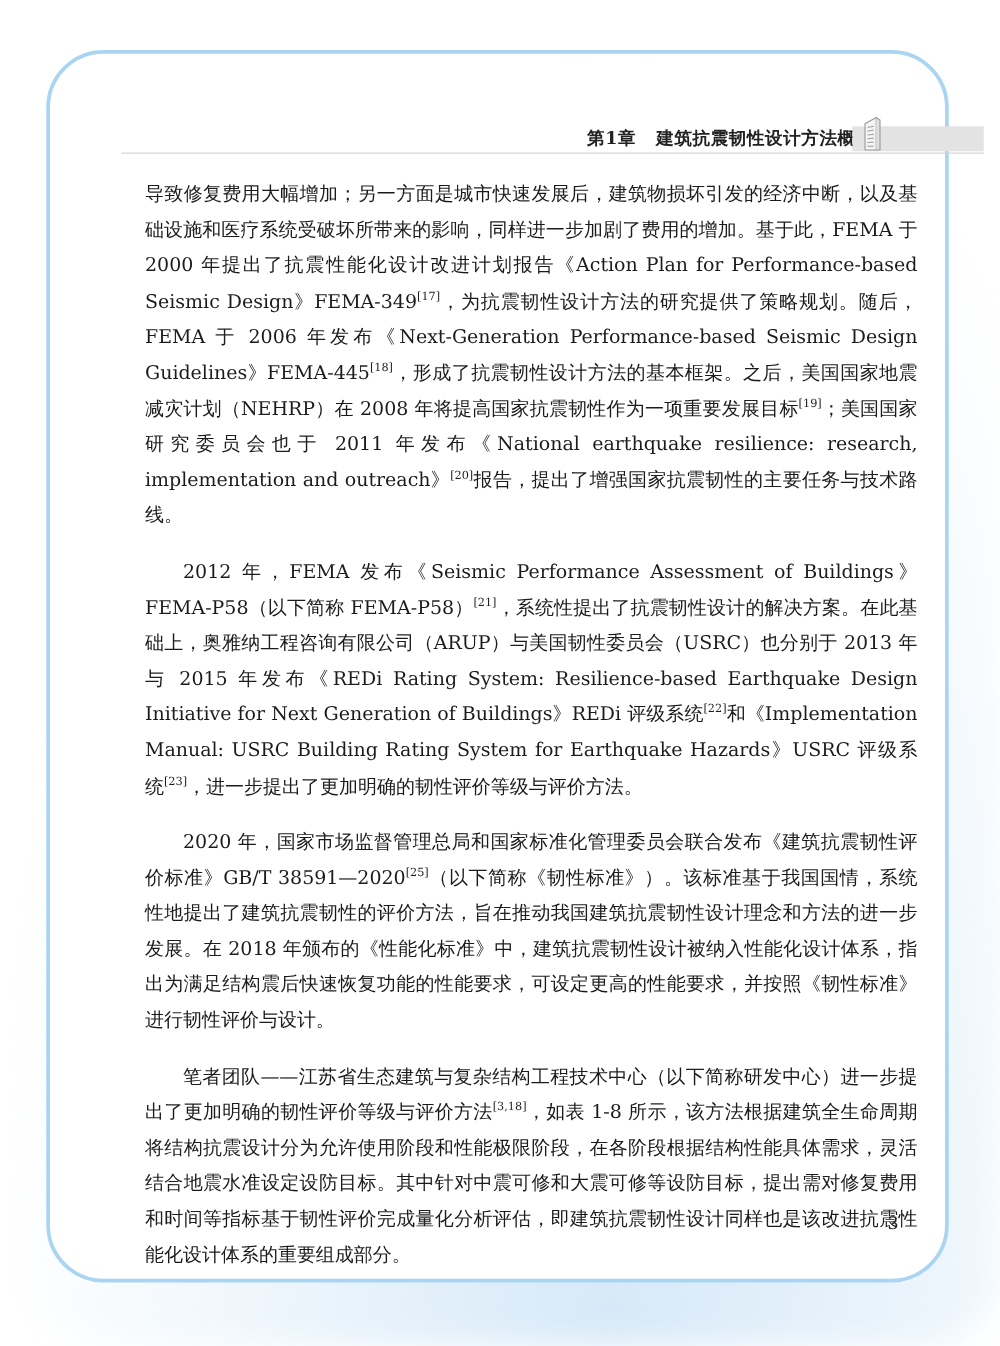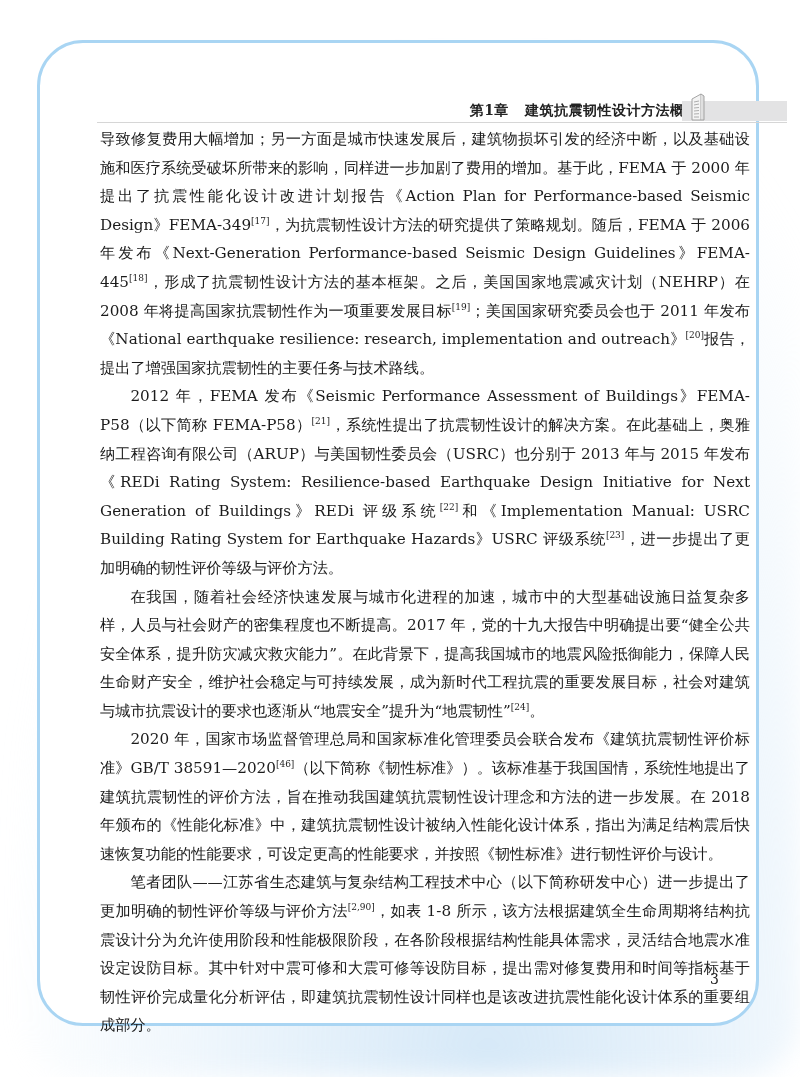--- a/index.html
+++ b/index.html
@@ -33,21 +33,21 @@
     background: #e3e3e4;
   }
   .building-icon {
     position: absolute; right: 82px; top: -13px; width: 14px; height: 30px;
   }
   .body-text {
     position: absolute; left: 60px; top: 82px; width: 650px;
     font-size: 15.2px; line-height: 28.6px; color: #1b1b1b;
     text-align: justify;
   }
-  .body-text p { margin: 0; }
+  .body-text p { margin: 16px; }
   .indent { text-indent: 2em; }
   .page-number {
     position: absolute; right: 37px; top: 928px; font-size: 14px; color: #222;
   }
   sup { font-size: 9px; line-height: 0; vertical-align: super; }
 </style>
 </head>
 <body>
 
 <div class="glow"></div>
@@ -68,19 +68,18 @@
         <line x1="3" y1="20" x2="8" y2="19.5"></line>
         <line x1="3" y1="23" x2="8" y2="22.7"></line>
         <line x1="3" y1="26" x2="8" y2="26"></line>
       </g>
     </svg>
   </div>
 
   <div class="body-text" id="body-text">
       <p><span>导致修复费用大幅增加；另一方面是城市快速发展后，建筑物损坏引发的经济中断，以及基础设施和医疗系统受破坏所带来的影响，同样进一步加剧了费用的增加。基于此，FEMA 于 2000 年提出了抗震性能化设计改进计划报告《Action Plan for Performance-based Seismic Design》FEMA-349</span><sup>[17]</sup><span>，为抗震韧性设计方法的研究提供了策略规划。随后，FEMA 于 2006 年发布《Next-Generation Performance-based Seismic Design Guidelines》FEMA-445</span><sup>[18]</sup><span>，形成了抗震韧性设计方法的基本框架。之后，美国国家地震减灾计划（NEHRP）在 2008 年将提高国家抗震韧性作为一项重要发展目标</span><sup>[19]</sup><span>；美国国家研究委员会也于 2011 年发布《National earthquake resilience: research, implementation and outreach》</span><sup>[20]</sup><span>报告，提出了增强国家抗震韧性的主要任务与技术路线。</span></p>
       <p class="indent"><span>2012 年，FEMA 发布《Seismic Performance Assessment of Buildings》FEMA-P58（以下简称 FEMA-P58）</span><sup>[21]</sup><span>，系统性提出了抗震韧性设计的解决方案。在此基础上，奥雅纳工程咨询有限公司（ARUP）与美国韧性委员会（USRC）也分别于 2013 年与 2015 年发布《REDi Rating System: Resilience-based Earthquake Design Initiative for Next Generation of Buildings》REDi 评级系统</span><sup>[22]</sup><span>和《Implementation Manual: USRC Building Rating System for Earthquake Hazards》USRC 评级系统</span><sup>[23]</sup><span>，进一步提出了更加明确的韧性评价等级与评价方法。</span></p>
-      <p class="indent"><span>在我国，随着社会经济快速发展与城市化进程的加速，城市中的大型基础设施日益复杂多样，人员与社会财产的密集程度也不断提高。2017 年，党的十九大报告中明确提出要“健全公共安全体系，提升防灾减灾救灾能力”。在此背景下，提高我国城市的地震风险抵御能力，保障人民生命财产安全，维护社会稳定与可持续发展，成为新时代工程抗震的重要发展目标，社会对建筑与城市抗震设计的要求也逐渐从“地震安全”提升为“地震韧性”</span><sup>[24]</sup><span>。</span></p>
-      <p class="indent"><span>2020 年，国家市场监督管理总局和国家标准化管理委员会联合发布《建筑抗震韧性评价标准》GB/T 38591—2020</span><sup>[46]</sup><span>（以下简称《韧性标准》）。该标准基于我国国情，系统性地提出了建筑抗震韧性的评价方法，旨在推动我国建筑抗震韧性设计理念和方法的进一步发展。在 2018 年颁布的《性能化标准》中，建筑抗震韧性设计被纳入性能化设计体系，指出为满足结构震后快速恢复功能的性能要求，可设定更高的性能要求，并按照《韧性标准》进行韧性评价与设计。</span></p>
-      <p class="indent"><span>笔者团队——江苏省生态建筑与复杂结构工程技术中心（以下简称研发中心）进一步提出了更加明确的韧性评价等级与评价方法</span><sup>[2,90]</sup><span>，如表 1-8 所示，该方法根据建筑全生命周期将结构抗震设计分为允许使用阶段和性能极限阶段，在各阶段根据结构性能具体需求，灵活结合地震水准设定设防目标。其中针对中震可修和大震可修等设防目标，提出需对修复费用和时间等指标基于韧性评价完成量化分析评估，即建筑抗震韧性设计同样也是该改进抗震性能化设计体系的重要组成部分。</span></p>
+      <p class="indent"><span>2020 年，国家市场监督管理总局和国家标准化管理委员会联合发布《建筑抗震韧性评价标准》GB/T 38591—2020</span><sup>[25]</sup><span>（以下简称《韧性标准》）。该标准基于我国国情，系统性地提出了建筑抗震韧性的评价方法，旨在推动我国建筑抗震韧性设计理念和方法的进一步发展。在 2018 年颁布的《性能化标准》中，建筑抗震韧性设计被纳入性能化设计体系，指出为满足结构震后快速恢复功能的性能要求，可设定更高的性能要求，并按照《韧性标准》进行韧性评价与设计。</span></p>
+      <p class="indent"><span>笔者团队——江苏省生态建筑与复杂结构工程技术中心（以下简称研发中心）进一步提出了更加明确的韧性评价等级与评价方法</span><sup>[3,18]</sup><span>，如表 1-8 所示，该方法根据建筑全生命周期将结构抗震设计分为允许使用阶段和性能极限阶段，在各阶段根据结构性能具体需求，灵活结合地震水准设定设防目标。其中针对中震可修和大震可修等设防目标，提出需对修复费用和时间等指标基于韧性评价完成量化分析评估，即建筑抗震韧性设计同样也是该改进抗震性能化设计体系的重要组成部分。</span></p>
     </div>
 
   <div class="page-number">3</div>
 </div>
 
 </body></html>

